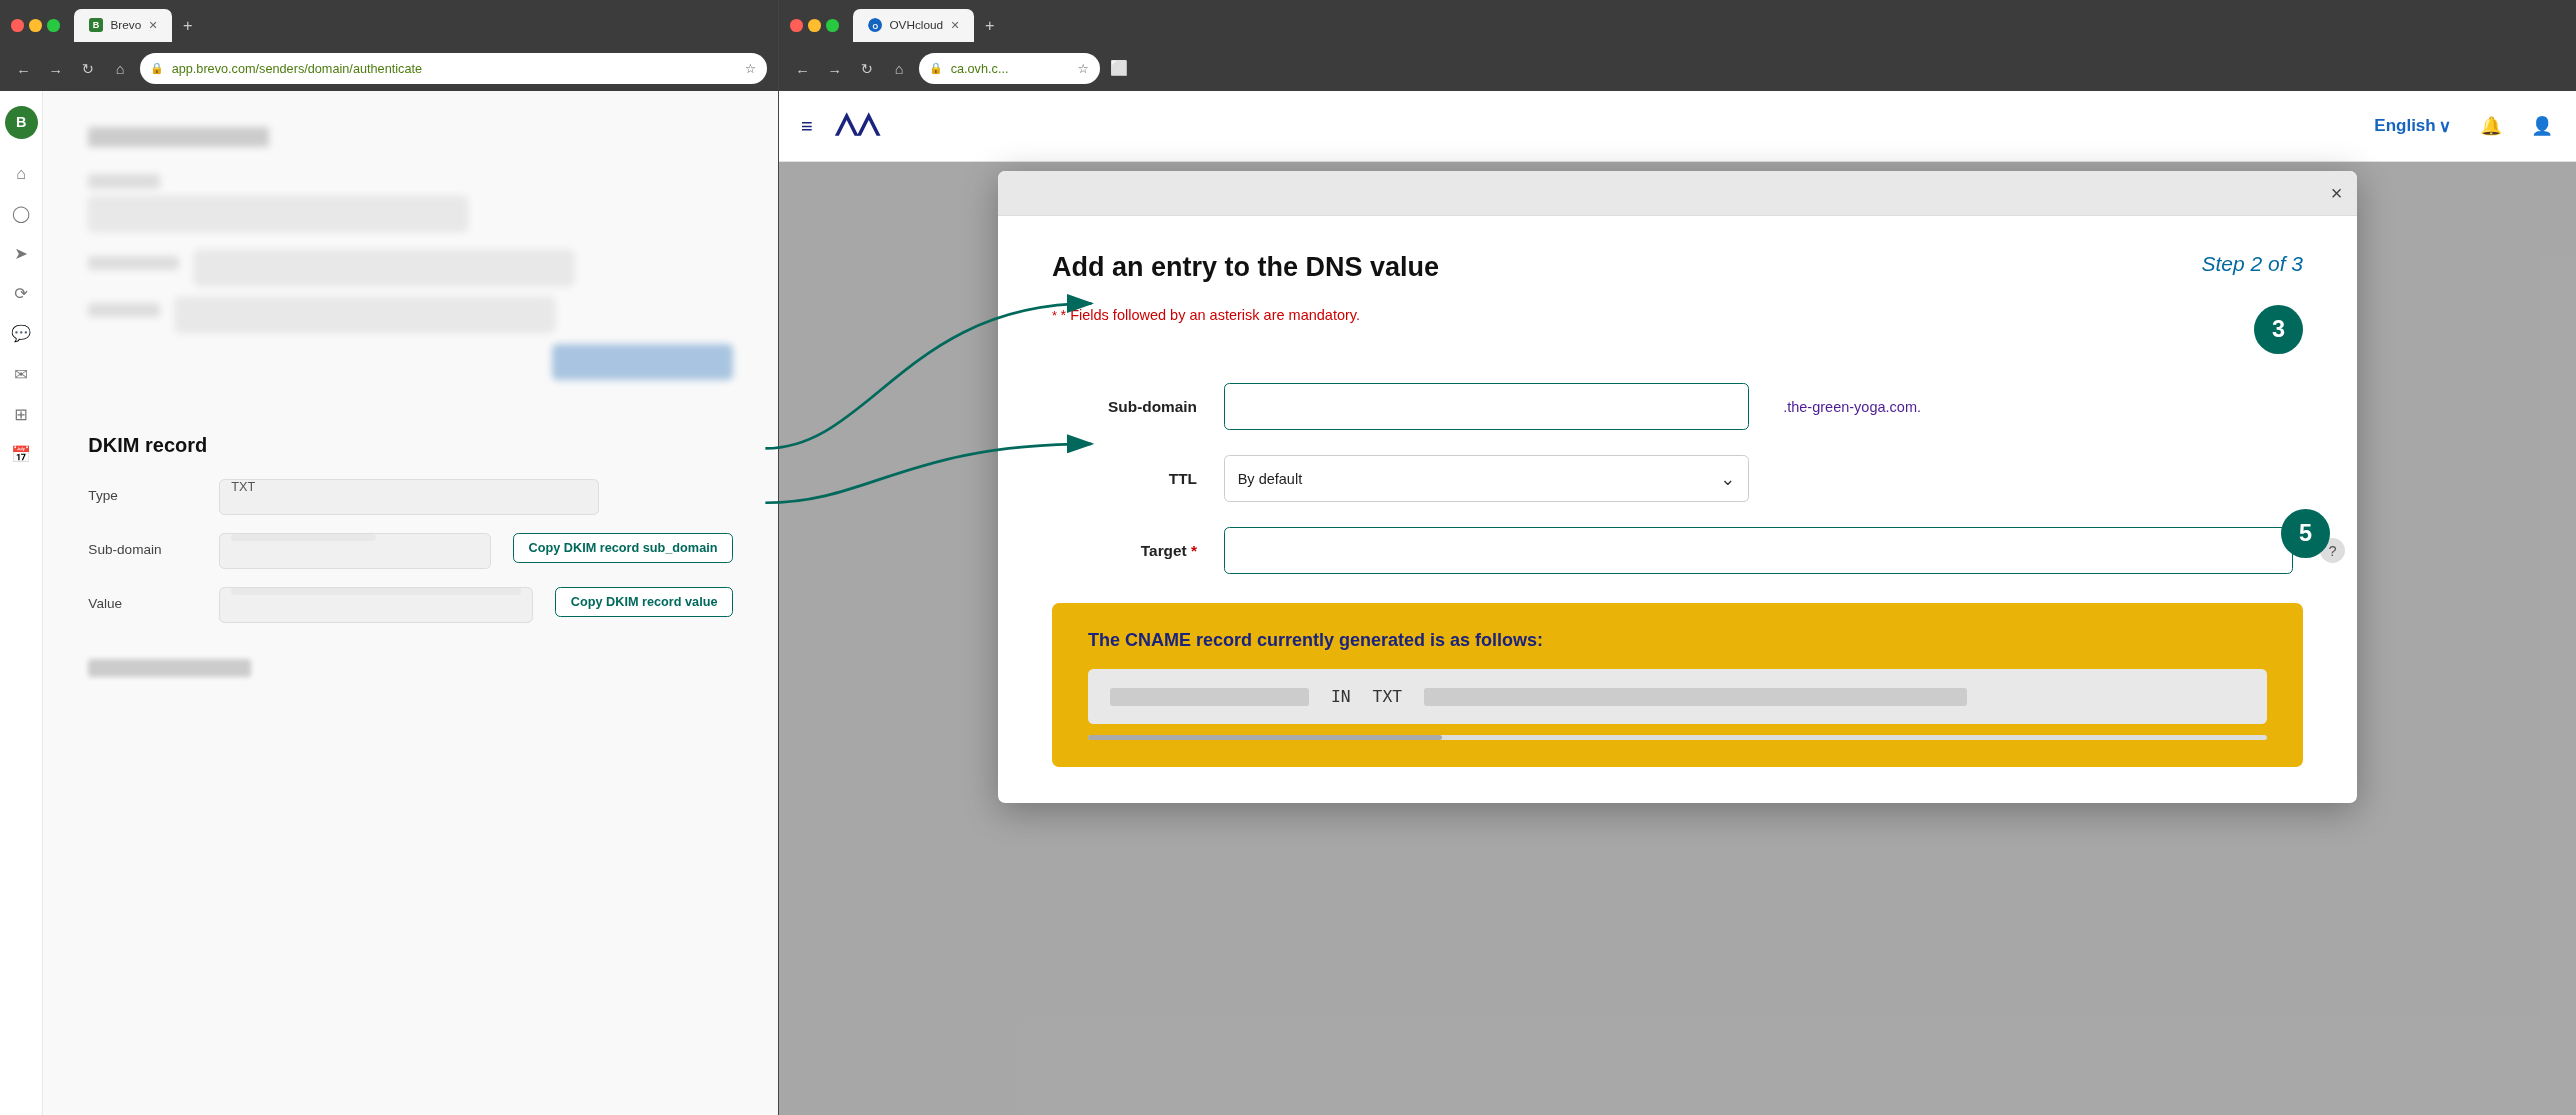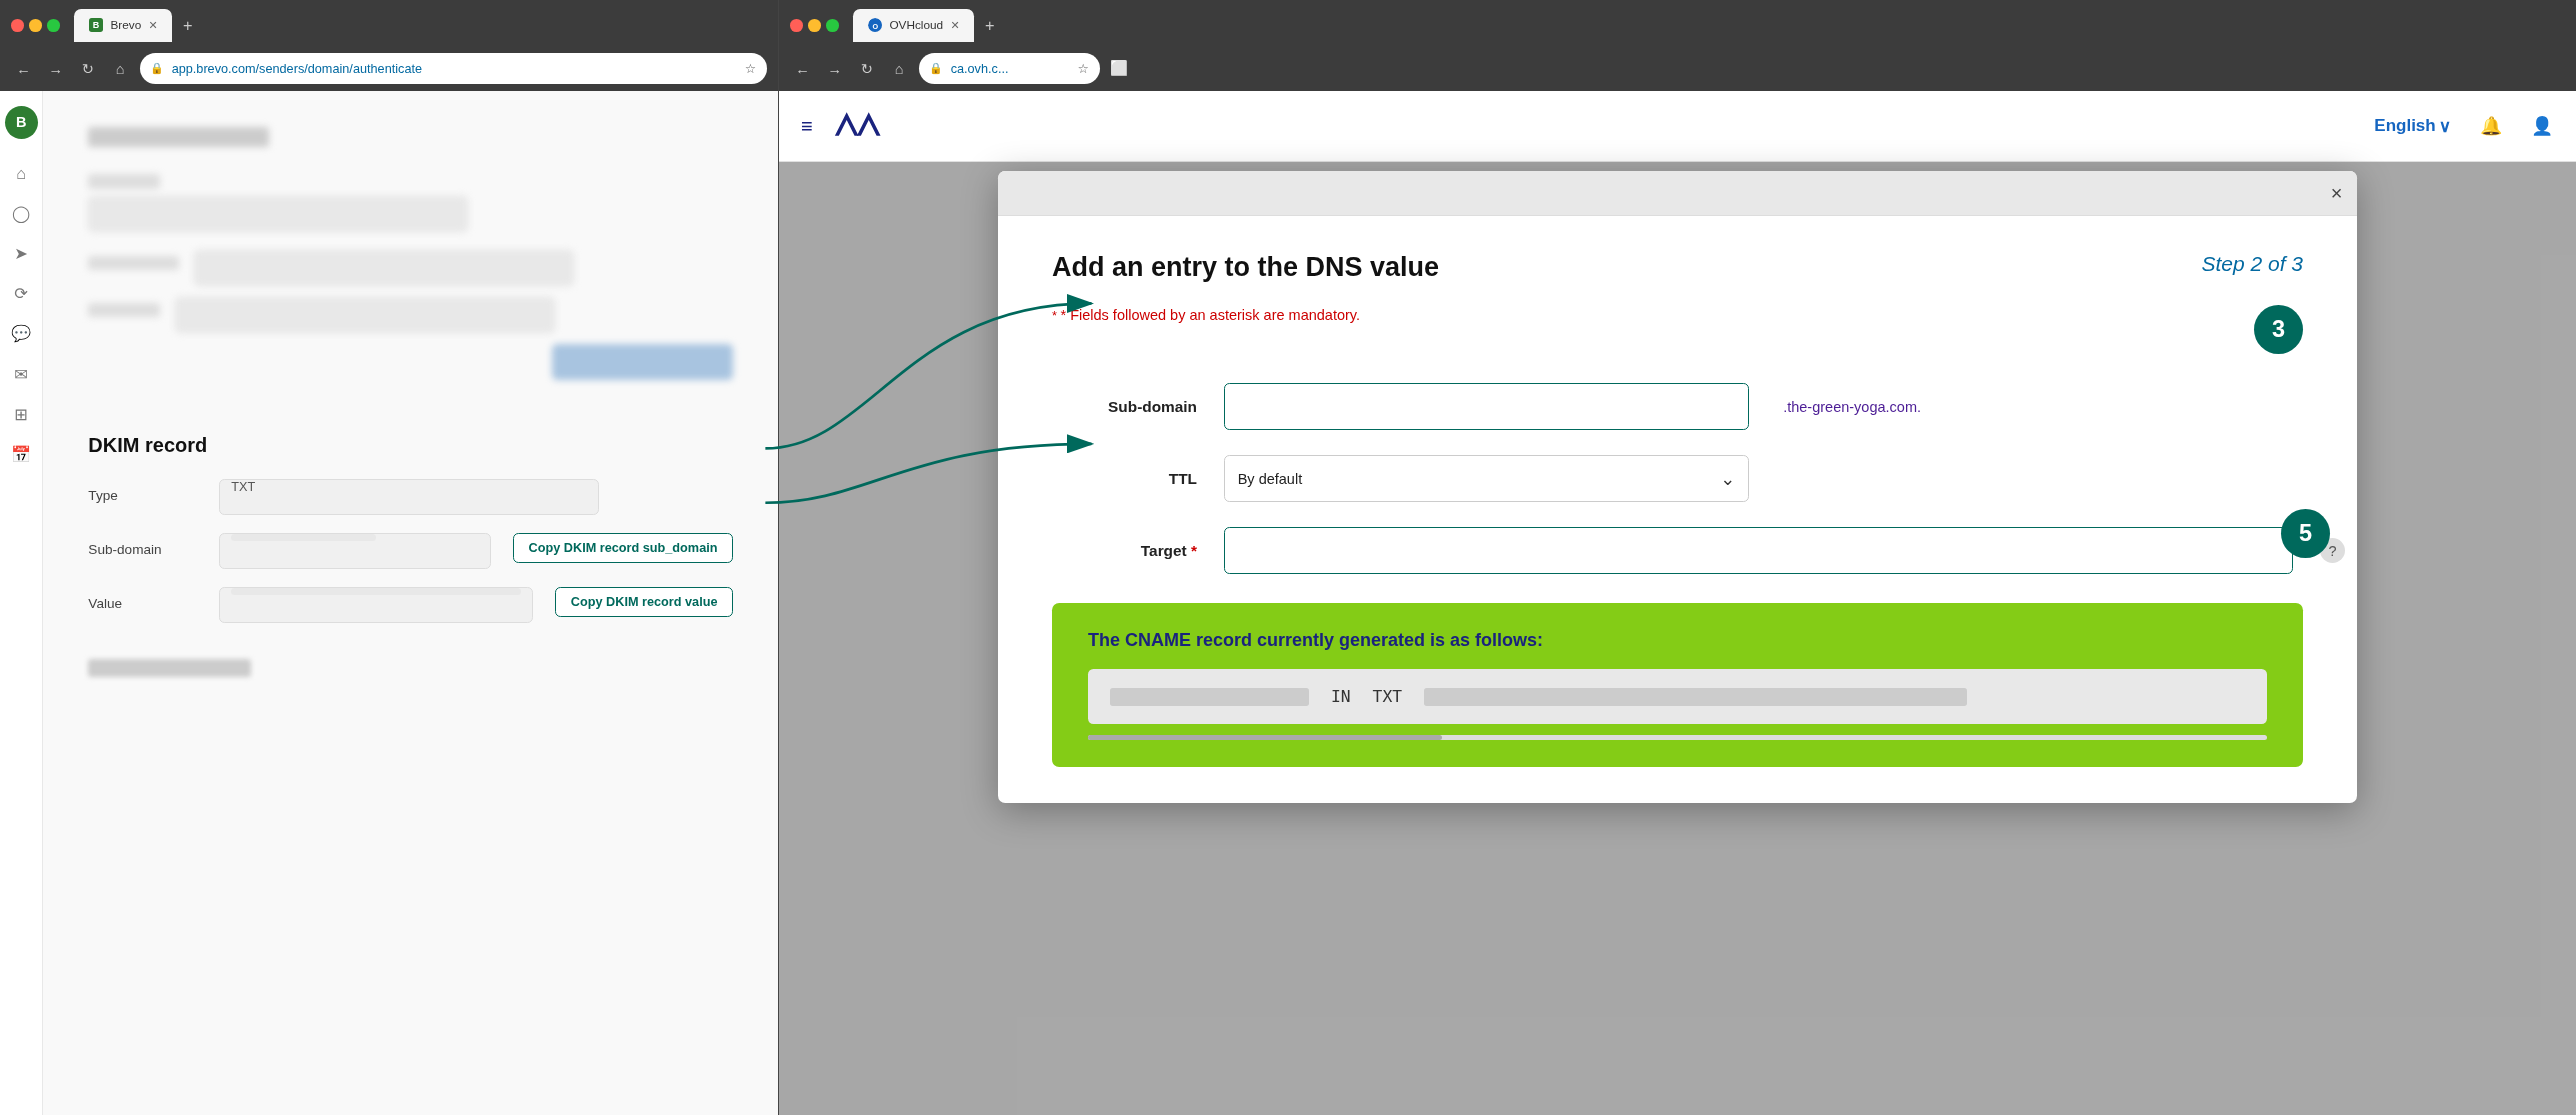--- a/index.html
+++ b/index.html
@@ -76,21 +76,21 @@
       border-radius: 18px;
       height: 31px;
       display: flex;
       align-items: center;
       padding: 0 11px;
       gap: 7.2px;
       font-size: 12.7px;
       color: #333;
     }
     .address-icon { color: #666; font-size: 11px; }
-    .address-text { flex: 1; font-size: 12.7px; color: #0369a1; }
+    .address-text { flex: 1; font-size: 12.7px; color: #4d7c0f; }
     .address-star { color: #666; font-size: 12.7px; }
 
     
     .browser-left-content {
       display: flex;
       flex: 1;
       background: #f8f8f8;
     }
     .sidebar-nav {
       width: 53px;
@@ -383,21 +383,21 @@
     }
     .modal-help-icon {
       width: 25px; height: 25px;
       border-radius: 50%;
       background: #ddd;
       display: flex; align-items: center; justify-content: center;
       font-size: 14.5px; color: #555;
       cursor: pointer;
     }
     .cname-section {
-      background: #84cc16;
+      background: #eab308;
       border-radius: 7.2px;
       padding: 27px 36px;
       margin-top: 9px;
     }
     .cname-title {
       font-size: 18px;
       font-weight: 700;
       color: #1a237e;
       margin-bottom: 18px;
     }

